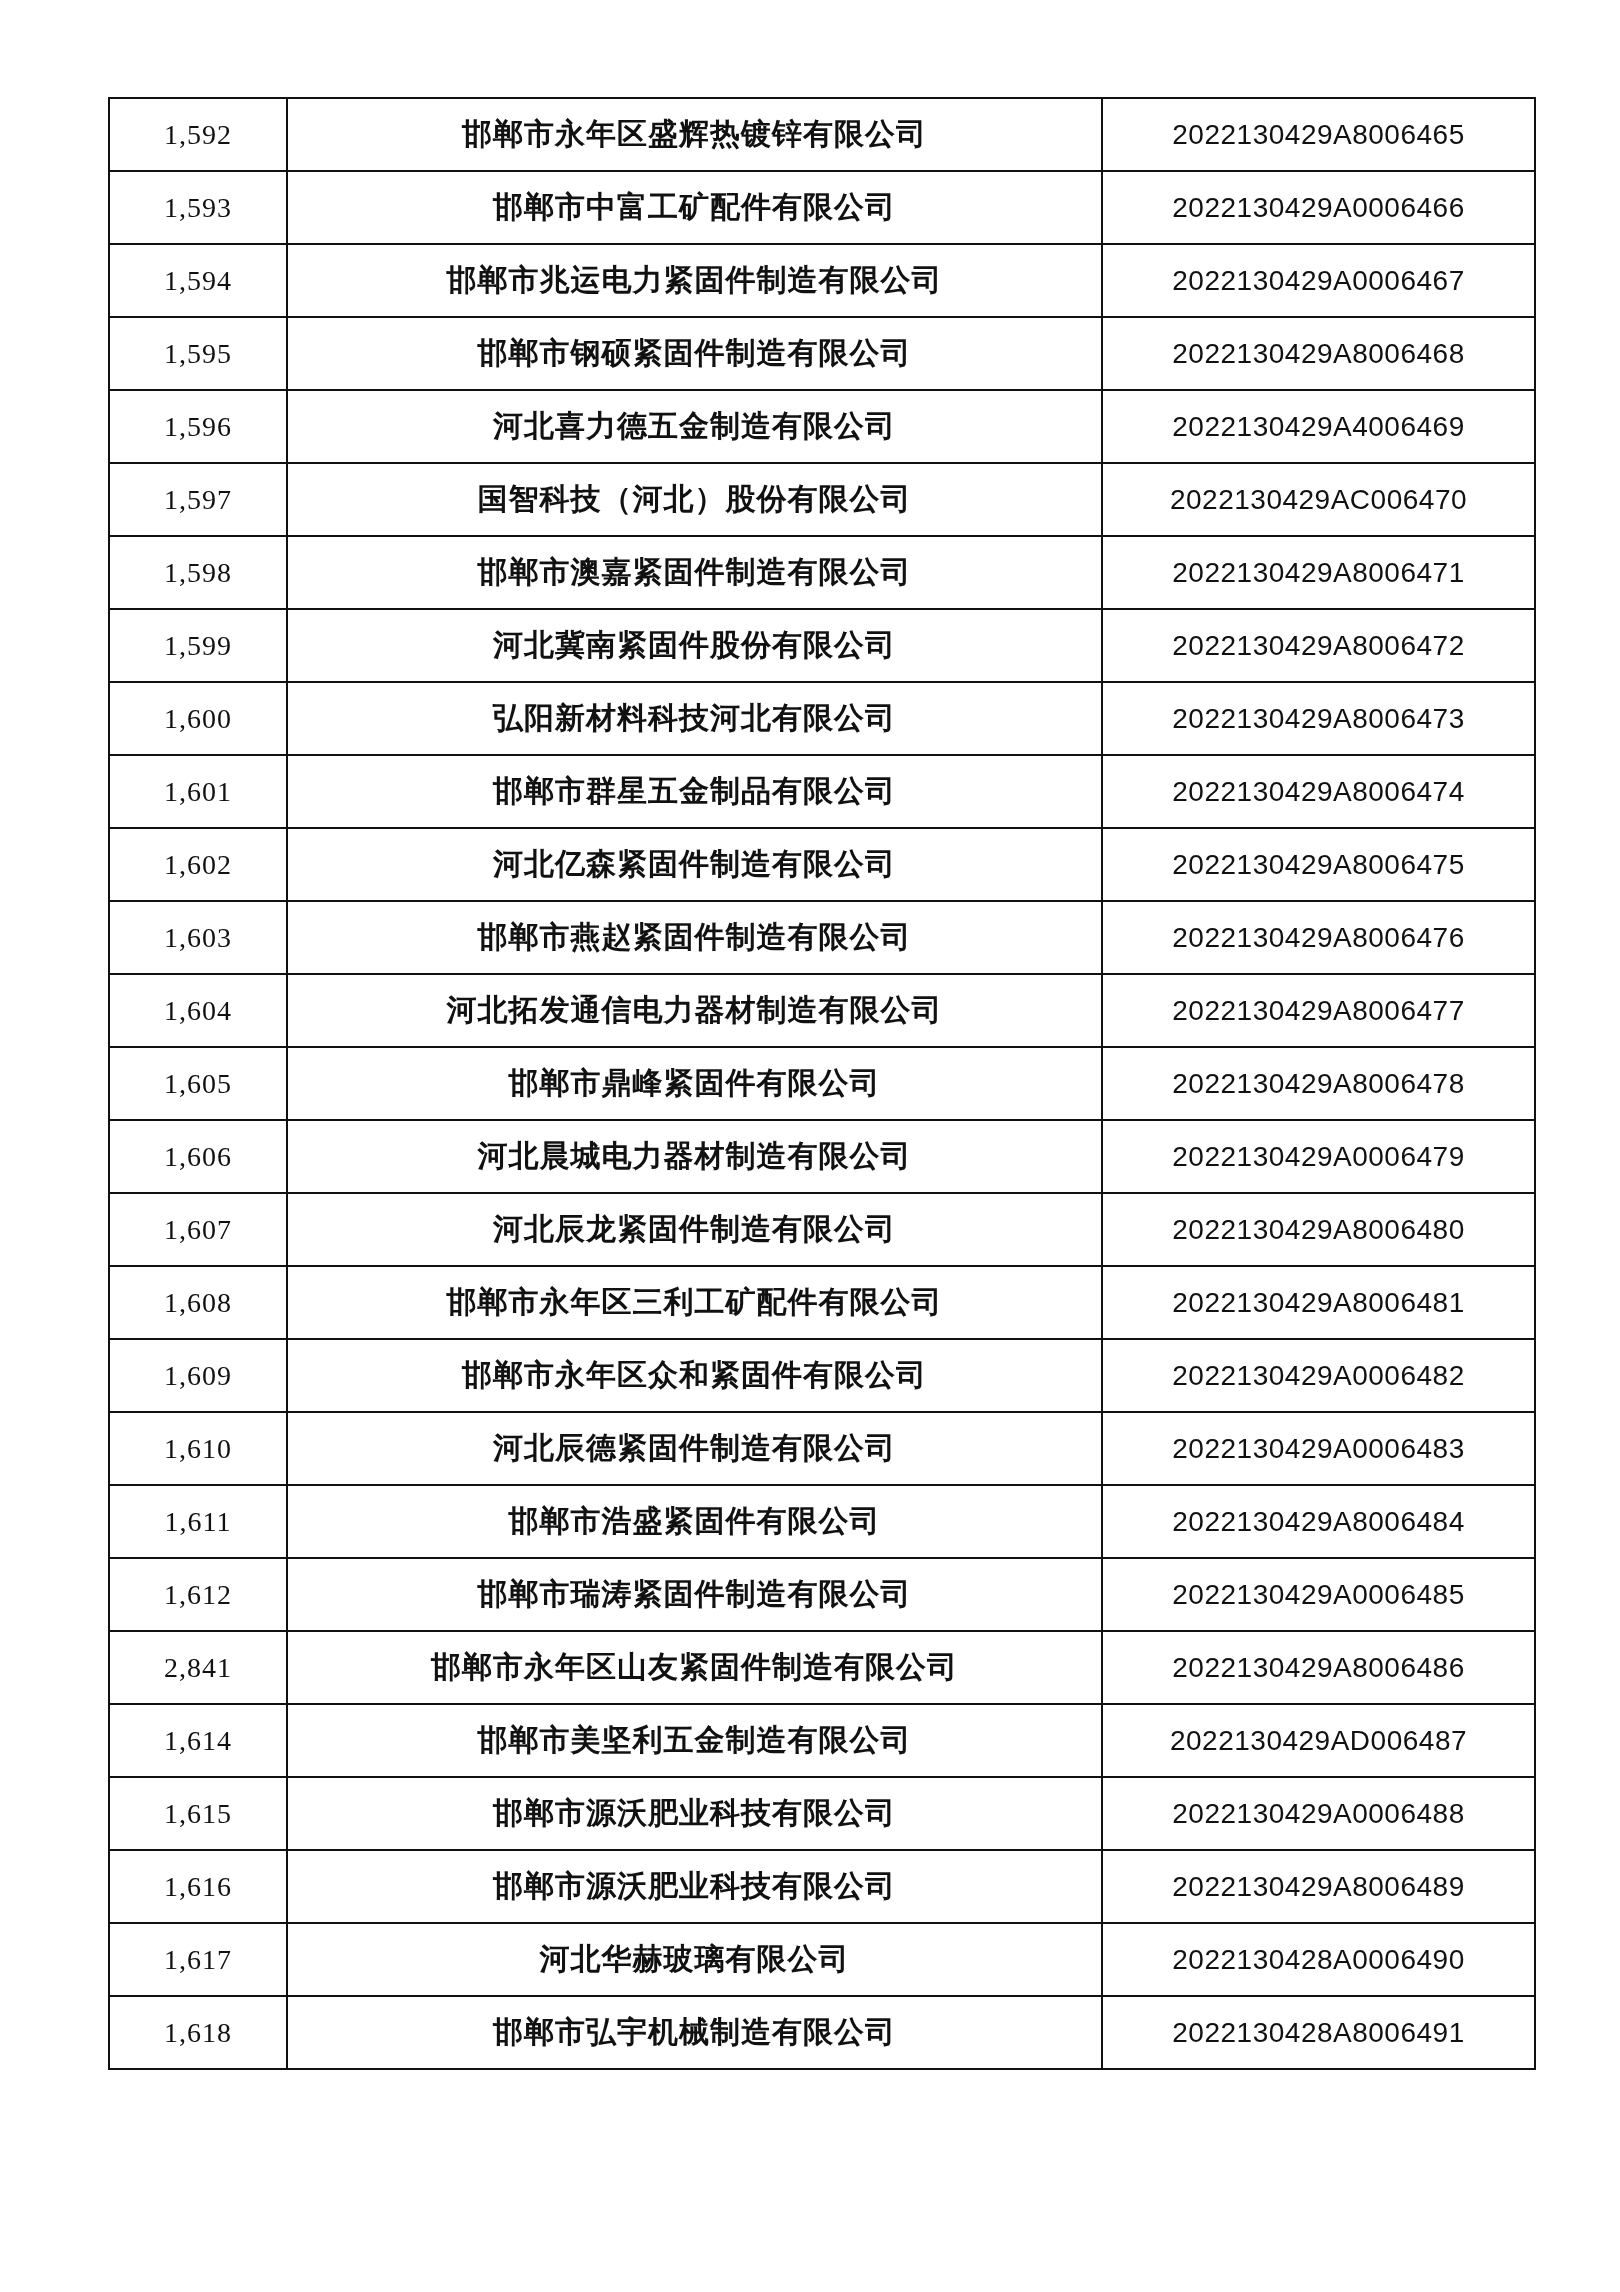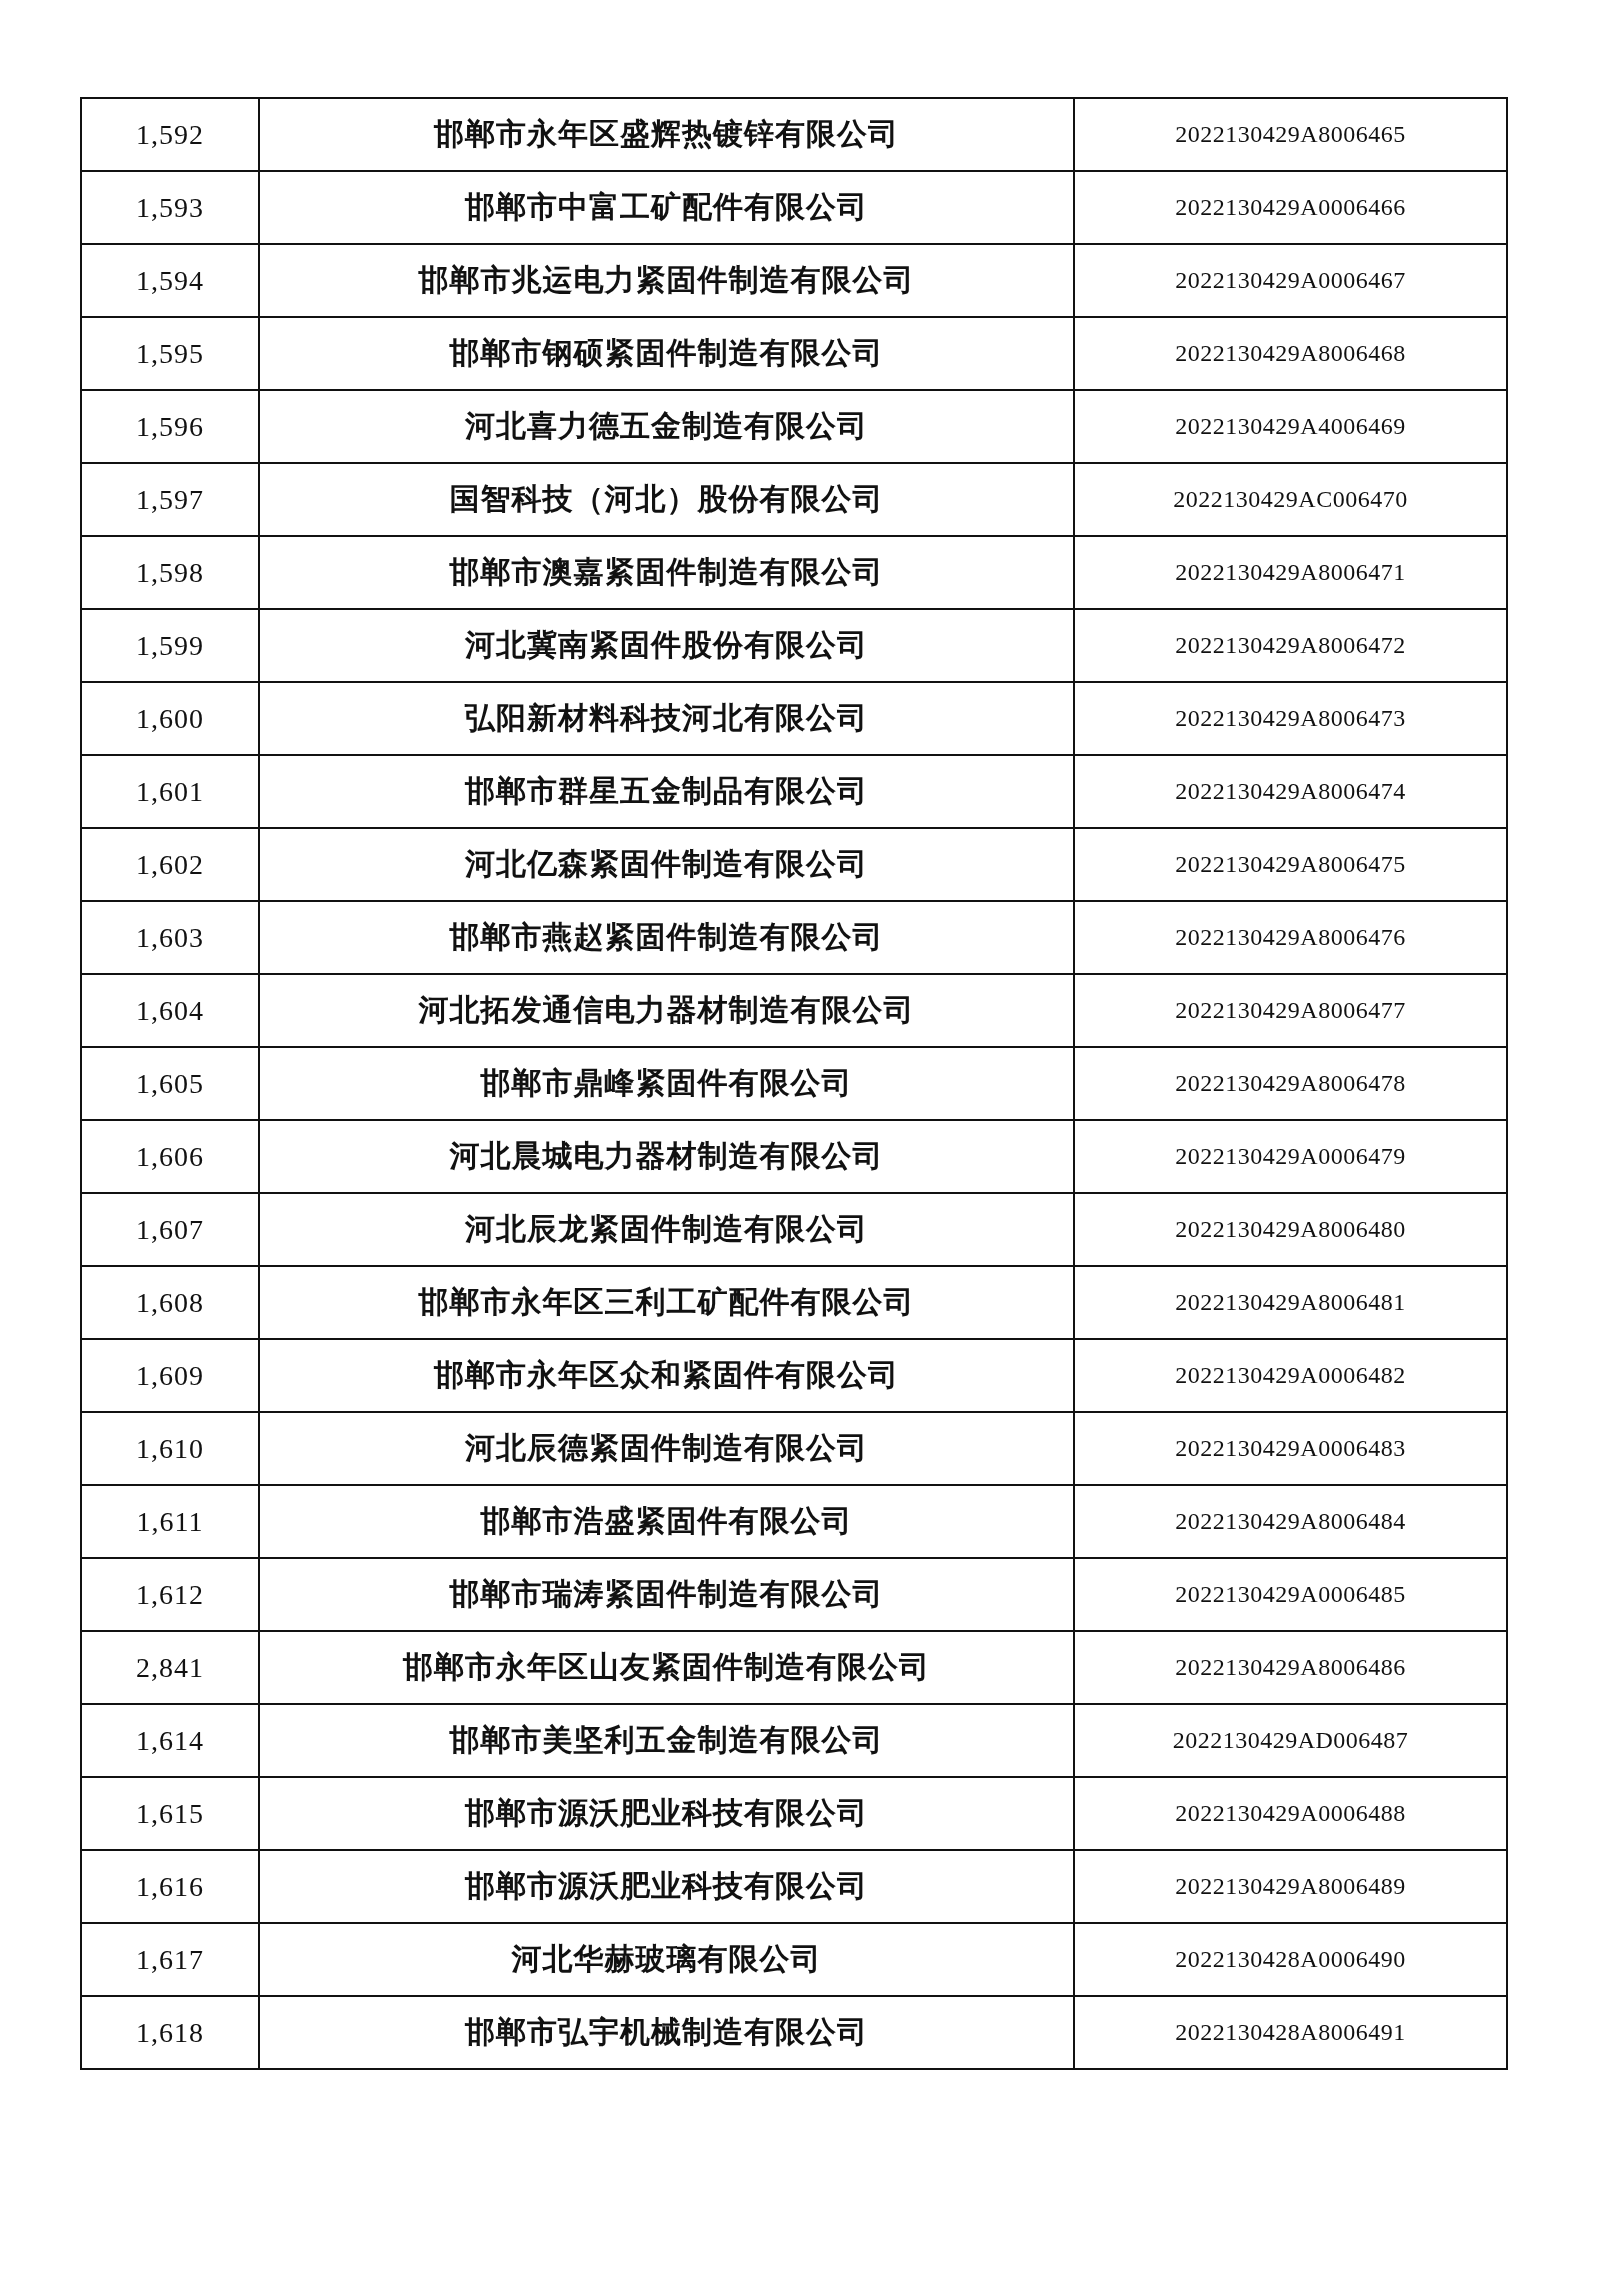--- a/index.html
+++ b/index.html
@@ -17,21 +17,21 @@
   }
   .page {
     position: absolute;
     left: 0; top: 0;
     width: 1620px;
     height: 2293px;
     background: #ffffff;
   }
   table.registry {
     position: absolute;
-    left: 80px;
+    left: 108px;
     top: 97px;
     width: 1426px;
     border-collapse: collapse;
     table-layout: fixed;
   }
   table.registry td {
     border: 2.5px solid #111111;
     height: 71px;
     padding: 0;
     text-align: center;
@@ -47,22 +47,22 @@
     font-size: 28px;
     letter-spacing: 1px;
   }
   td.name {
     font-family: "DejaVu Sans", "Liberation Sans", sans-serif;
     font-size: 30px;
     letter-spacing: 1px;
     font-weight: bold;
   }
   td.code {
-    font-family: Liberation Serif, serif;
-    font-size: 24px;
+    font-family: Liberation Sans, sans-serif;
+    font-size: 28px;
     letter-spacing: 0.5px;
   }
 </style>
 </head>
 <body>
 
 <div class="page">
   <table class="registry">
     <colgroup>
       <col class="c-idx">

